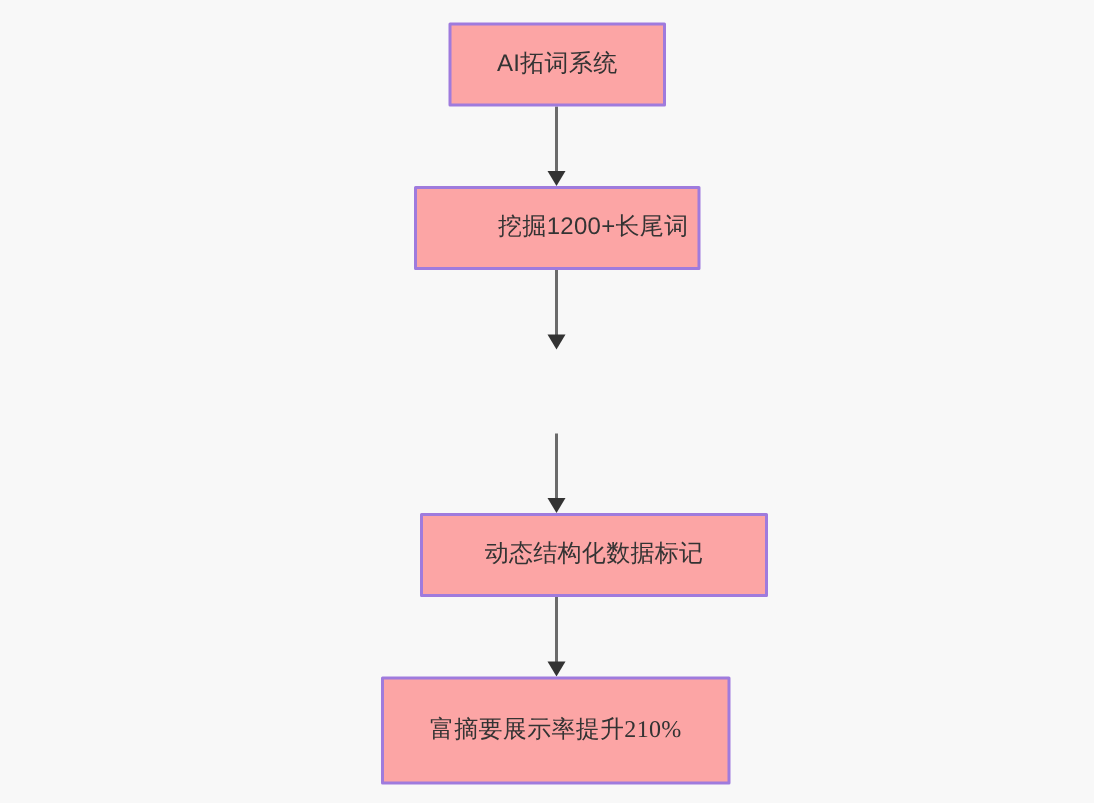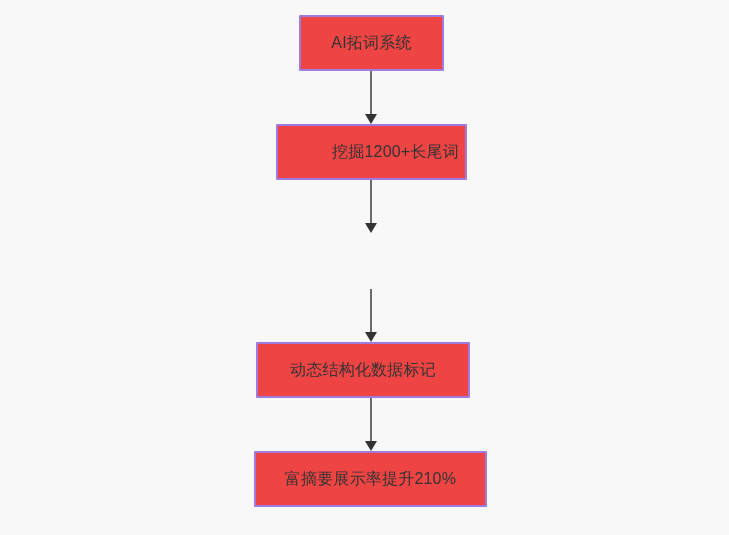--- a/index.html
+++ b/index.html
@@ -14,21 +14,21 @@
     overflow: hidden;
   }
   #flowchart {
     position: relative;
     width: 729px;
     height: 535px;
   }
   .node {
     position: absolute;
     box-sizing: border-box;
-    background: #ef4444;
+    background: #fca5a5;
     border: 2px solid #9f7bdd;
     border-radius: 1px;
     display: flex;
     align-items: center;
     justify-content: center;
     color: #333333;
     font-size: 16px;
     line-height: 1.2;
     letter-spacing: 0.2px;
     white-space: nowrap;
@@ -77,21 +77,21 @@
 
   <div class="node" style="left:299px; top:15px; width:145px; height:56px;">
     <span>AI拓词系统</span>
   </div>
 
   <div class="node" style="left:276px; top:124px; width:191px; height:56px;padding-left:48px;">
     <span>挖掘1200+长尾词</span>
   </div>
 
 
-  <div class="node" style="left:256px; top:342px; width:214px; height:56px;">
+  <div class="node" style="left:280px; top:342px; width:232px; height:56px;">
     <span>动态结构化数据标记</span>
   </div>
 
-  <div class="node" style="left:254px; top:451px; width:233px; height:56px;">
+  <div class="node" style="left:254px; top:451px; width:233px; height:72px;font-family:Liberation Serif, serif;">
     <span>富摘要展示率提升210%</span>
   </div>
 
 </div>
 
 </body></html>

